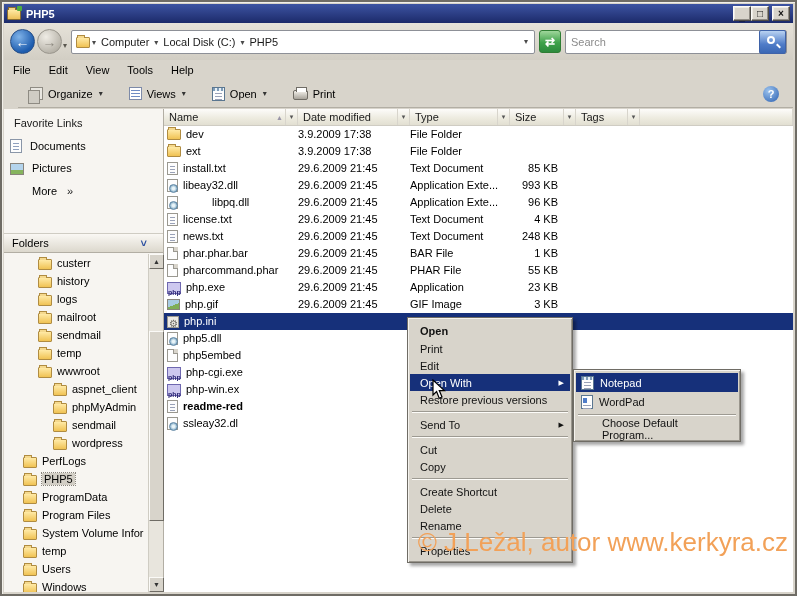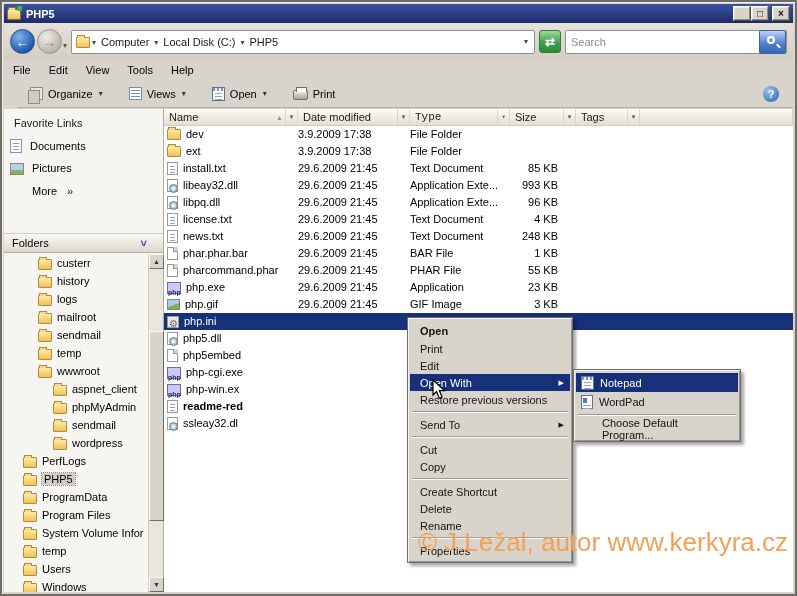--- a/index.html
+++ b/index.html
@@ -376,21 +376,21 @@
       <div class="list-header" id="listheader">
           <div class="col-seg" style="width: 134px; flex: 0 0 auto;">
             <span class="col-label">Name</span>
             <span class="col-sort">▲</span>
             <span class="col-drop">▾</span>
           </div>
           <div class="col-seg" style="width: 112px; flex: 0 0 auto;">
             <span class="col-label">Date modified</span>
             <span class="col-drop">▾</span>
           </div>
-          <div class="col-seg" style="width: 100px; flex: 0 0 auto; font-family: Liberation Mono, monospace;">
+          <div class="col-seg" style="width: 100px; flex: 0 0 auto;">
             <span class="col-label">Type</span>
             <span class="col-drop">▾</span>
           </div>
           <div class="col-seg" style="width: 66px; flex: 0 0 auto;">
             <span class="col-label">Size</span>
             <span class="col-drop">▾</span>
           </div>
           <div class="col-seg" style="width: 64px; flex: 0 0 auto;">
             <span class="col-label">Tags</span>
             <span class="col-drop">▾</span>
@@ -432,21 +432,21 @@
             <span class="cell cell-name" style="width: 134px;">
               <span class="icon dll-icon"></span>
               <span>libeay32.dll</span>
             </span>
             <span class="cell" style="width: 112px;">29.6.2009 21:45</span>
             <span class="cell" style="width: 100px;">Application Exte...</span>
             <span class="cell cell-size" style="width: 66px;">993 KB</span>
             <span class="cell" style="width: 64px;"></span>
           </div>
           <div class="row">
-            <span class="cell cell-name" style="width: 134px;">
+            <span class="cell cell-name" style="width: 134px; gap: 29px;">
               <span class="icon dll-icon"></span>
               <span>libpq.dll</span>
             </span>
             <span class="cell" style="width: 112px;">29.6.2009 21:45</span>
             <span class="cell" style="width: 100px;">Application Exte...</span>
             <span class="cell cell-size" style="width: 66px;">96 KB</span>
             <span class="cell" style="width: 64px;"></span>
           </div>
           <div class="row">
             <span class="cell cell-name" style="width: 134px;">

